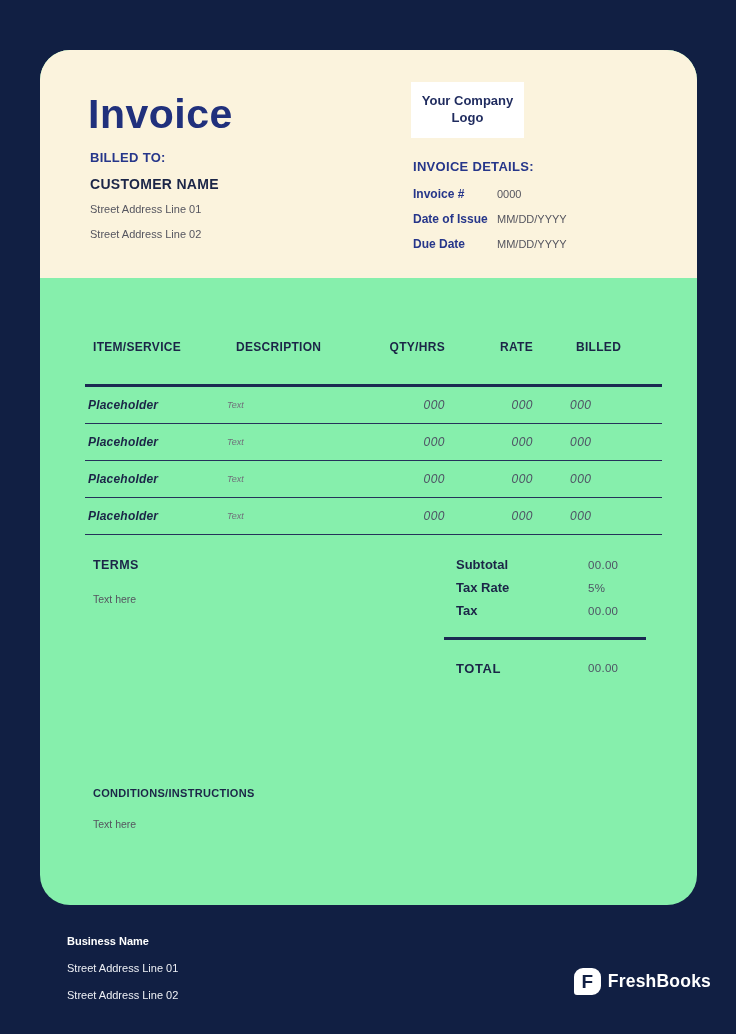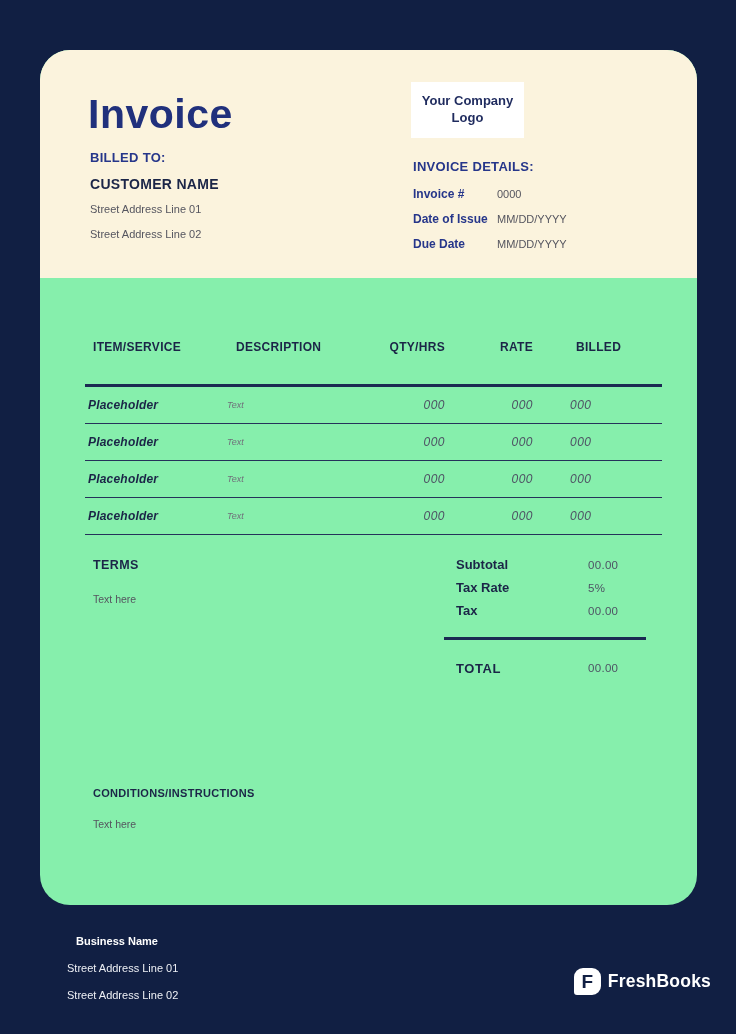--- a/index.html
+++ b/index.html
@@ -71,21 +71,21 @@
   .conditions { position:absolute; left:53px; top:737px; }
   .cond-label { font-size:11px; font-weight:700; color:#1b2547; letter-spacing:0.3px; line-height:12px; }
   .cond-text { font-size:10.5px; color:#55555f; margin-top:20px; line-height:11px; }
 
   
   .footer { position:absolute; left:0; top:905px; width:736px; height:129px; }
   .f-col { position:absolute; top:31px; }
   .f-business { left:67px; }
   .f-contact { left:316px; }
   .f-line { font-size:11px; color:#eef0f5; line-height:11px; margin-bottom:16px; white-space:nowrap; }
-  .f-line.bold { font-weight:700; color:#ffffff;margin-left:9px; }
+  .f-line.bold { font-weight:700; color:#ffffff; }
   .f-brand { position:absolute; right:25px; top:63px; display:flex; align-items:center; gap:7px; }
   .fb-icon {
     width:27px; height:27px; background:#ffffff;
     border-radius:9px 9px 9px 3px;
     display:flex; align-items:center; justify-content:center;
     font-size:19px; font-weight:800; color:#111f43; line-height:1;
   }
   .fb-name { font-size:17.5px; font-weight:700; color:#ffffff; letter-spacing:0.2px; }
 </style>
 </head>

